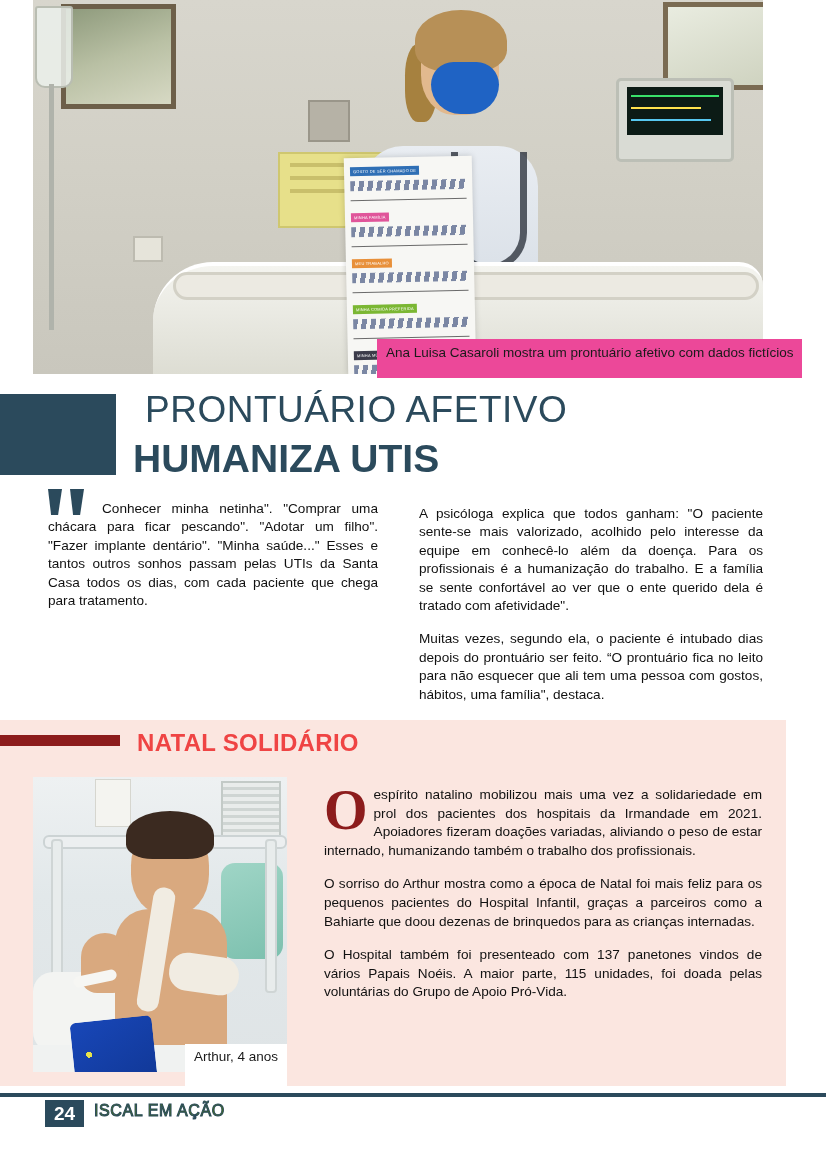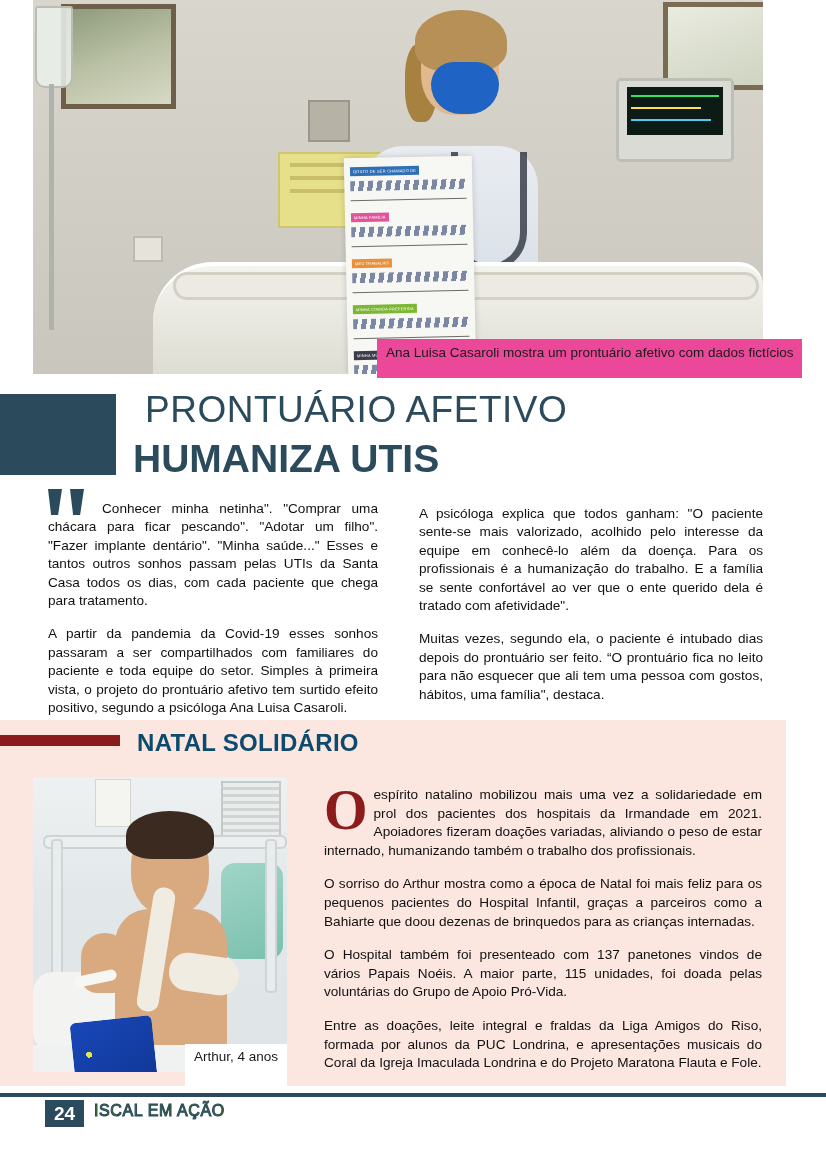--- a/index.html
+++ b/index.html
@@ -192,21 +192,21 @@
   .natal-panel {
     position: absolute; left: 0; top: 720px; width: 786px; height: 366px;
     background: #fbe6e0;
   }
   .natal-bar {
     position: absolute; left: 0; top: 735px; width: 120px; height: 11px;
     background: #8c1c1c;
   }
   .natal-title {
     position: absolute; left: 137px; top: 729px;
-    font-size: 24px; font-weight: 700; color: #0c4a6e;
+    font-size: 24px; font-weight: 700; color: #ef4444;
     letter-spacing: .3px; white-space: nowrap;
   }
   .photo-child {
     position: absolute; left: 33px; top: 777px; width: 254px; height: 295px;
     overflow: hidden; background: #dfe6ea;
   }
   .cr-wall {
     position: absolute; left: 0; top: 0; width: 100%; height: 100%;
     background: linear-gradient(180deg,#eef1f2 0%, #e2e8ea 40%, #dfe4e6 100%);
   }
@@ -395,21 +395,20 @@
 <div class="kicker">PRONTUÁRIO AFETIVO</div>
 <div class="headline">HUMANIZA UTIS</div>
 
 <div class="quotemark">
   <span></span>
     <span></span>
 </div>
 
 <div class="col-left">
   <p class="body-p">Conhecer minha netinha". "Comprar uma chácara para ficar pescando". "Adotar um filho". "Fazer implante dentário". "Minha saúde..."  Esses e tantos outros sonhos passam pelas UTIs da Santa Casa todos os dias, com cada paciente que chega para tratamento.</p>
-  <p class="body-p">A partir da pandemia da Covid-19 esses sonhos passaram a ser compartilhados com familiares do paciente e toda equipe do setor. Simples à primeira vista, o projeto do prontuário afetivo tem surtido efeito positivo, segundo a psicóloga Ana Luisa Casaroli.</p>
 </div>
 
 <div class="col-right">
   <p class="body-p">A psicóloga explica que todos ganham: "O paciente sente-se mais valorizado, acolhido pelo interesse da equipe em conhecê-lo além da doença. Para os profissionais é a humanização do trabalho. E a família se sente confortável ao ver que o ente querido dela é tratado com afetividade".</p>
   <p class="body-p">Muitas vezes, segundo ela, o paciente é intubado dias depois do prontuário ser feito. “O prontuário fica no leito para não esquecer que ali tem uma pessoa com gostos, hábitos, uma família", destaca.</p>
 </div>
 
 <div class="natal-panel"></div>
 <div class="natal-bar"></div>
 <div class="natal-title">NATAL SOLIDÁRIO</div>
@@ -433,18 +432,17 @@
   <div class="cr-sheet"></div>
   <div class="cr-gift"></div>
 </div>
 
 <div class="child-caption">Arthur, 4 anos</div>
 
 <div class="natal-col">
   <p class="natal-p"><span class="dropcap">O</span><span>espírito natalino mobilizou mais uma vez a solidariedade em prol dos pacientes dos hospitais da Irmandade em 2021. Apoiadores fizeram doações variadas, aliviando o peso de estar internado, humanizando também  o trabalho dos profissionais.</span></p>
   <p class="natal-p">O sorriso do Arthur mostra como a época de Natal foi mais feliz para os pequenos pacientes do Hospital Infantil, graças a parceiros como a Bahiarte que doou dezenas de brinquedos para as crianças internadas.</p>
   <p class="natal-p">O Hospital também foi presenteado com 137 panetones vindos de vários Papais Noéis.  A maior parte, 115 unidades, foi doada pelas voluntárias do Grupo de Apoio Pró-Vida.</p>
-  <p class="natal-p">Entre as doações, leite integral e fraldas da Liga Amigos do Riso, formada por alunos da PUC Londrina, e apresentações musicais do Coral da Igreja Imaculada Londrina e do Projeto Maratona Flauta e Fole.</p>
 </div>
 
 <div class="footer-rule"></div>
 <div class="page-num-box">24</div>
 <div class="footer-name">ISCAL EM AÇÃO</div>
 
 </body></html>

